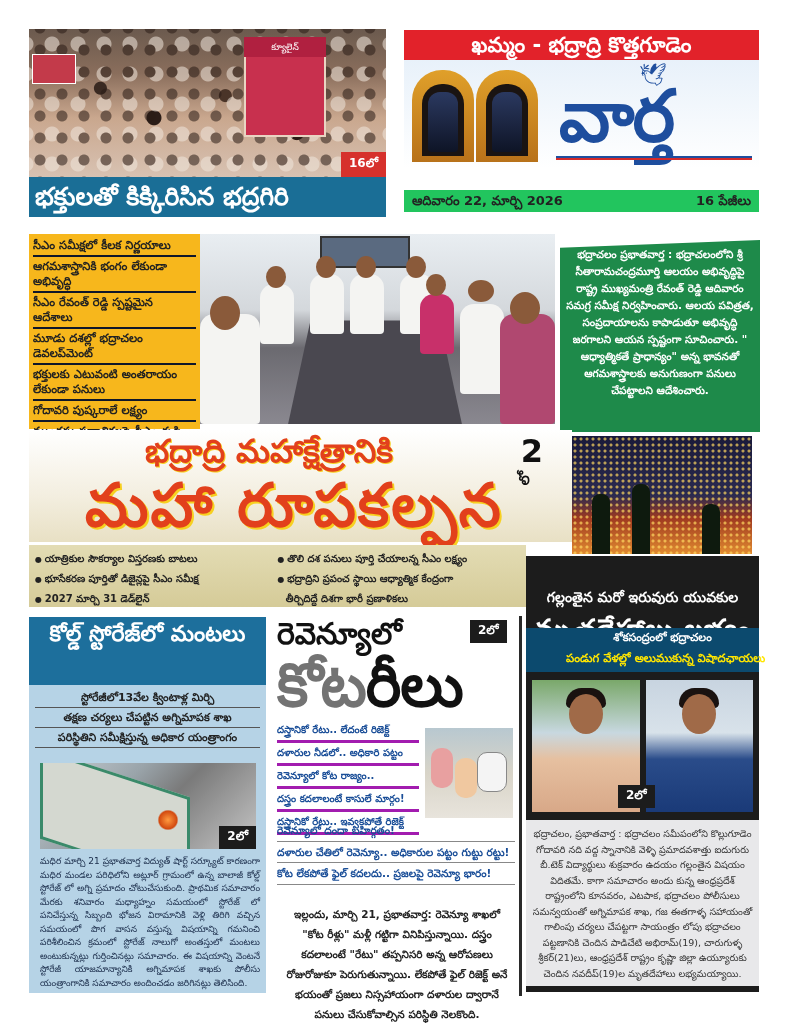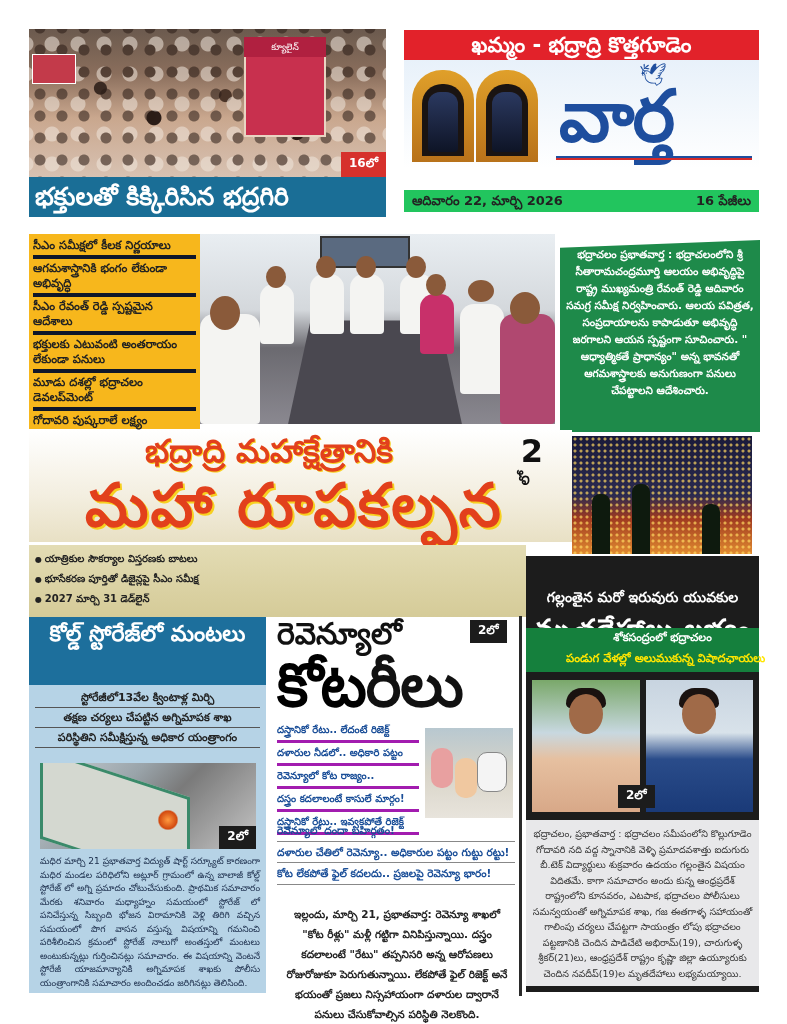--- a/index.html
+++ b/index.html
@@ -35,21 +35,21 @@
   .deity .arch { position:absolute; top:0; width:62px; height:92px; border-radius: 30px 30px 0 0; background: linear-gradient(180deg,#e0a02a,#b8721a); }
   .deity .arch .inner { position:absolute; left:10px; top:14px; width:42px; height:72px; background:#1a1412; border-radius:20px 20px 0 0; }
   .deity .arch .figure { position:absolute; left:16px; top:22px; width:30px; height:60px; background: linear-gradient(180deg,#2b3960,#0e1426); border-radius:12px 12px 4px 4px; }
   .logo { position:absolute; left:155px; top:16px; font-size:72px; font-weight:bold; color:#1e4e9e; line-height:80px; letter-spacing:-2px; }
   .logo-dove { position:absolute; left:235px; top:2px; font-size:22px; color:#1e4e9e; }
   .logo-rule { position:absolute; left:152px; top:96px; width:196px; height:4px; background:#d42a2a; border-top:2px solid #1e4e9e; }
   .date-bar { left: 404px; top: 190px; width: 355px; height: 22px; background:#22c55e; font-size:13px; font-weight:bold; line-height:22px; padding:0 8px; display:flex; justify-content:space-between; }
 
   
   .orange-list { left: 29px; top: 234px; width: 171px; height: 195px; background:#f7b71c; padding: 2px 4px; }
-  .orange-list .item { font-size: 11.5px; line-height: 15px; color:#222; border-bottom:4px solid #0f172a; padding:2px 0; font-weight:bold; }
+  .orange-list .item { font-size: 11.5px; line-height: 15px; color:#222; border-bottom:2px solid #0f172a; padding:2px 0; font-weight:bold; }
   .orange-list .item:last-child { border-bottom:none; }
 
   
   .meeting-photo { left: 200px; top: 234px; width: 355px; height: 190px; background: linear-gradient(180deg,#e9eef2 0%, #d4d8dc 40%, #6b6a70 60%, #8a8890 100%); overflow:hidden; }
   .meeting-photo .table { position:absolute; left:100px; top:70px; width:150px; height:130px; background:#4a4850; transform: perspective(200px) rotateX(30deg); }
   .meeting-photo .person { position:absolute; width:34px; height:60px; background:#f4f4f2; border-radius:14px 14px 4px 4px; }
   .meeting-photo .head { position:absolute; width:20px; height:22px; background:#8a5a3a; border-radius:50%; }
   .meeting-photo .frame { position:absolute; left:120px; top:2px; width:90px; height:32px; background:#5a6a80; border:2px solid #333; }
 
   
@@ -58,31 +58,31 @@
   .temple-photo .lights { position:absolute; inset:0; background-image: radial-gradient(circle,#ffd860 1px,transparent 2px); background-size:6px 6px; opacity:.7; }
   .temple-photo .tree { position:absolute; width:18px; height:60px; bottom:0; background:#0e1a0e; border-radius:8px 8px 0 0; }
 
   
   .main-band { left: 29px; top: 430px; width: 543px; height: 112px; background: linear-gradient(180deg,#ffffff 0%, #f3eedf 60%, #e8e0c4 100%); }
   .main-sub { position:absolute; left:0; width:480px; top:2px; text-align:center; font-size:32px; font-weight:bold; color:#e2401c; text-shadow:1px 1px 0 #f7d020; white-space:nowrap; }
   .main-title { position:absolute; left:0; width:530px; top:40px; text-align:center; font-size:60px; font-weight:bold; color:#e2401c; text-shadow:2px 2px 0 #f7d020; white-space:nowrap; letter-spacing:2px; }
   .main-ref { position:absolute; left:488px; top:5px; font-size:32px; font-weight:bold; color:#111; line-height:32px; text-align:center; width:30px; }
   .main-ref-lo { position:absolute; left:490px; top:38px; font-size:14px; font-weight:bold; color:#111; transform: rotate(-90deg); }
 
-  .bullets { left: 29px; top: 545px; width: 497px; height: 72px; background: linear-gradient(180deg,#e3dcb4,#d5cb98); display:flex; padding:4px 6px; }
+  .bullets { left: 29px; top: 545px; width: 497px; height: 62px; background: linear-gradient(180deg,#e3dcb4,#d5cb98); display:flex; padding:4px 6px; }
   .bullets .col { flex:1; }
   .bullets .b { font-size:10px; line-height:19px; font-weight:bold; color:#222; white-space:nowrap; }
   .bullets .b::before { content:"● "; font-size:8px; }
   .bullets .b.cont::before { content:"\00a0\00a0\00a0"; }
 
   
   .black-header { left: 526px; top: 556px; width: 233px; height: 72px; background:#1c1c1c; color:#fff; text-align:center; }
   .black-header .pre { font-size:14px; line-height:26px; font-weight:bold;margin-top:28px; }
   .black-header .title { font-size:28px; line-height:40px; font-weight:bold; white-space:nowrap; }
-  .red-sub { left: 526px; top: 628px; width: 233px; height: 44px; background:#15803d; text-align:center;padding-left:40px; }
+  .red-sub { left: 526px; top: 628px; width: 233px; height: 44px; background:#0c4a6e; text-align:center;padding-left:40px; }
   .red-sub .a { color:#fff; font-size:11px; line-height:20px; font-weight:bold; }
   .red-sub .b { color:#ffe600; font-size:11.5px; line-height:20px; font-weight:bold; white-space:nowrap; }
   .youth-photos { left: 526px; top: 672px; width: 233px; height: 148px; background:#1c1c1c; padding:8px 6px; display:flex; gap:6px; }
   .youth-photos .p { flex:1; position:relative; overflow:hidden; }
   .youth-photos .p1 { background: linear-gradient(180deg,#7aa86a 0%,#c8d8e0 40%, #e6c0a0 60%, #d8a888 100%); }
   .youth-photos .p2 { background: linear-gradient(180deg,#c8d4e0 0%, #d8e2ea 40%, #2a4c8a 60%, #1a3a78 100%); }
   .youth-photos .face { position:absolute; left:50%; top:14px; width:34px; height:40px; margin-left:-17px; background:#a06a48; border-radius:50%; }
   .youth-photos .hair { position:absolute; left:50%; top:8px; width:40px; height:20px; margin-left:-20px; background:#1a1210; border-radius:20px 20px 6px 6px; }
   .ref-2lo { background:#1c1c1c; color:#fff; font-size:12px; font-weight:bold; padding:3px 8px; }
   .youth-photos .ref-2lo { position:absolute; left:92px; bottom:12px; }
@@ -98,21 +98,21 @@
   .fire-photo { position:absolute; left:11px; top:78px; width:216px; height:86px; background: linear-gradient(135deg,#c8d0d6 0%, #9aa4aa 35%, #7a7a7a 55%, #c6c6c6 100%); overflow:hidden; }
   .fire-photo .building { position:absolute; left:0; top:10px; width:150px; height:90px; background:#d4d8d0; border:3px solid #3a8a6a; transform: skewY(18deg); }
   .fire-photo .flame { position:absolute; left:118px; top:46px; width:20px; height:22px; background: radial-gradient(circle,#ff9a40,#d24a10 60%, transparent 70%); }
   .fire-photo .ref-2lo { position:absolute; right:0; bottom:0; }
   .cs-body { position:absolute; left:11px; top:170px; width:220px; font-size:9px; line-height:13.5px; color:#1a2c4a; text-align:justify; }
 
   
   .rev-pre { left: 277px; top: 616px; font-size:30px; font-weight:bold; color:#111; white-space:nowrap; }
   .rev-ref { left: 470px; top: 620px; }
   .rev-title { left: 277px; top: 652px; font-size:60px; font-weight:bold; white-space:nowrap; line-height:66px; letter-spacing:-1px; }
-  .rev-title .pink { color:#000000;text-align:center; }
+  .rev-title .pink { color:#737373;text-align:center; }
   .rev-title .black { color:#111; }
   .rev-lines { left: 277px; top: 720px; width: 142px; }
   .rev-lines .l { font-size:10px; line-height:20px; color:#1a4e98; font-weight:bold; border-bottom:3px solid #a21caf; white-space:nowrap; }
   .rev-lines-wide { left: 277px; top: 820px; width: 238px; }
   .rev-lines-wide .l { font-size:10.5px; line-height:20.5px; color:#1a4e98; font-weight:bold; border-bottom:1px solid #888; white-space:nowrap; overflow:hidden; }
   .cartoon { left: 425px; top: 728px; width: 88px; height: 90px; background: linear-gradient(180deg,#b8c8d0 0%, #d8d4c8 50%, #e8e4dc 100%); overflow:hidden; }
   .cartoon .fig { position:absolute; width:22px; height:40px; border-radius:10px; }
   .rev-body { left: 283px; top: 904px; width: 228px; font-size:10.5px; line-height:20px; text-align:center; color:#222; font-weight:bold; }
 
   .vr { left: 519px; top: 616px; width:3px; height:380px; background:#2a2a2a; }
@@ -147,22 +147,22 @@
 </div>
 <div class="abs date-bar">
   <span>ఆదివారం 22, మార్చి 2026</span>
   <span>16 పేజీలు</span>
 </div>
 
 <div class="abs orange-list">
   <div class="item">సీఎం సమీక్షలో కీలక నిర్ణయాలు</div>
   <div class="item">ఆగమశాస్త్రానికి భంగం లేకుండా అభివృద్ధి</div>
   <div class="item">సీఎం రేవంత్ రెడ్డి స్పష్టమైన ఆదేశాలు</div>
+  <div class="item">మూడు దశల్లో భద్రాచలం డెవలప్‌మెంట్</div>
   <div class="item">భక్తులకు ఎటువంటి అంతరాయం లేకుండా పనులు</div>
-  <div class="item">మూడు దశల్లో భద్రాచలం డెవలప్‌మెంట్</div>
   <div class="item">గోదావరి పుష్కరాలే లక్ష్యం</div>
   <div class="item">ముందస్తు ప్రణాళికలపై సీఎం దృష్టి</div>
 </div>
 
 <div class="abs meeting-photo">
   <div class="frame"></div>
   <div class="table"></div>
   <div class="person" style="left:0;top:80px;width:60px;height:110px"></div>
     <div class="head" style="left:10px;top:62px;width:30px;height:34px"></div>
   <div class="person" style="left:60px;top:50px"></div>
@@ -195,20 +195,25 @@
   <div class="main-ref">2</div>
   <div class="main-ref-lo">లో</div>
 </div>
 
 <div class="abs bullets">
   <div class="col">
     <div class="b">యాత్రికుల సౌకర్యాల విస్తరణకు బాటలు</div>
     <div class="b">భూసేకరణ పూర్తితో డిజైన్లపై సీఎం సమీక్ష</div>
     <div class="b">2027 మార్చి 31 డెడ్‌లైన్</div>
   </div>
+  <div class="col">
+    <div class="b">తొలి దశ పనులు పూర్తి చేయాలన్న సీఎం లక్ష్యం</div>
+    <div class="b">భద్రాద్రిని ప్రపంచ స్థాయి ఆధ్యాత్మిక కేంద్రంగా</div>
+    <div class="b cont">తీర్చిదిద్దే దిశగా భారీ ప్రణాళికలు</div>
+  </div>
 </div>
 
 <div class="abs black-header">
   <div class="pre">గల్లంతైన మరో ఇరువురు యువకుల</div>
   <div class="title">మృతదేహాలు లభ్యం</div>
 </div>
 <div class="abs red-sub">
   <div class="a">శోకసంద్రంలో భద్రాచలం</div>
   <div class="b">పండుగ వేళల్లో అలుముకున్న విషాదఛాయలు</div>
 </div>

